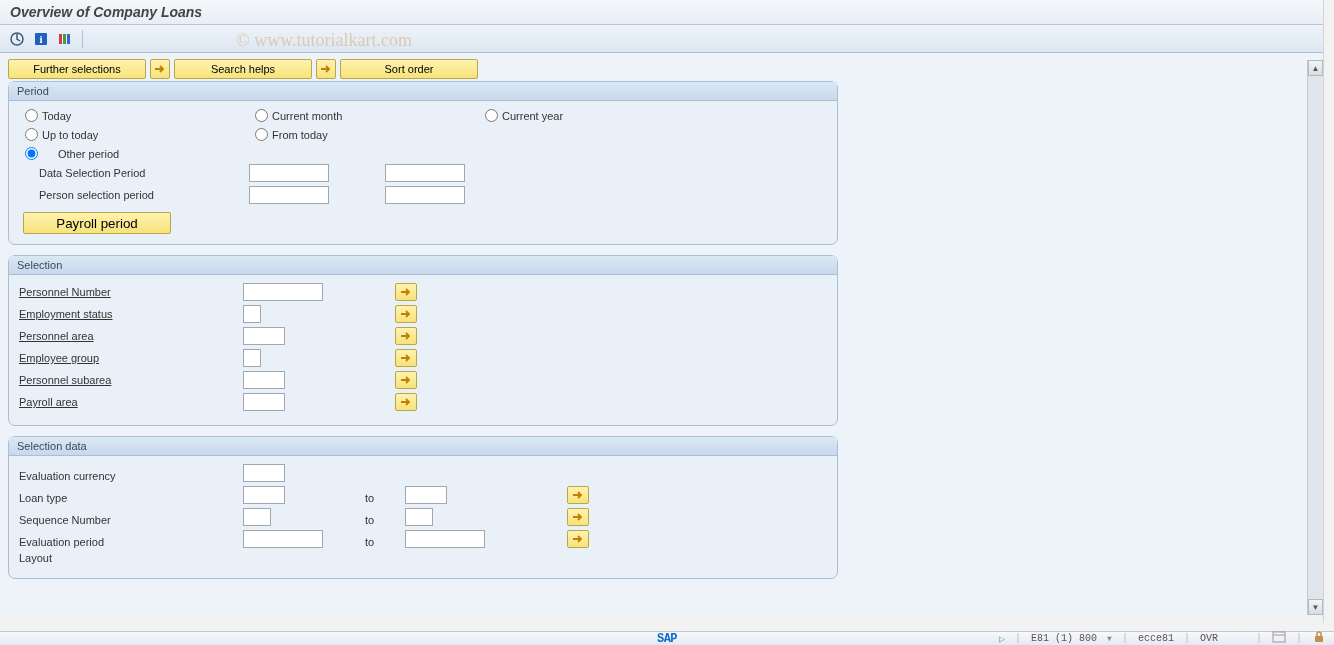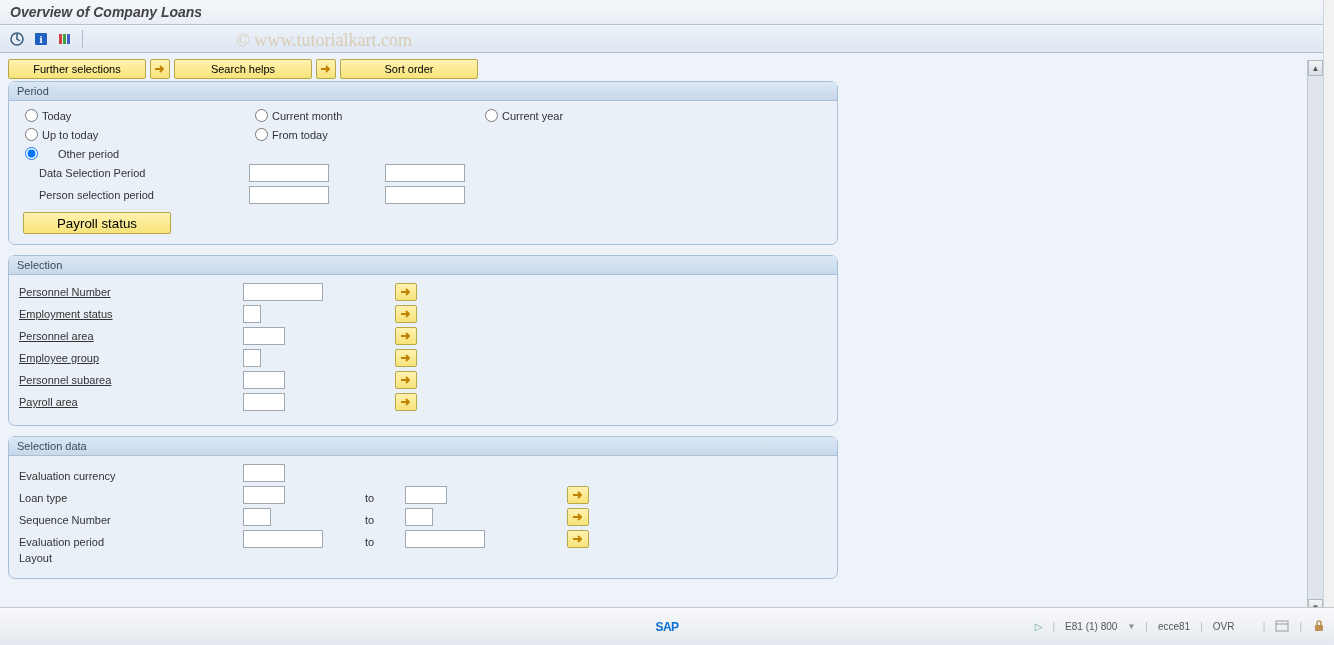--- a/index.html
+++ b/index.html
@@ -180,30 +180,31 @@
     display:flex;align-items:center;justify-content:center;
     font-size:8px;color:#555;
     cursor:pointer;
   }
   .scroll-track { flex: 1; }
   .status-bar {
     position: absolute;
     bottom: 0;
     left: 0;
     right: 0;
-    height: 38px;
+    height: 14px;
     background: linear-gradient(#f8f9fb, #e5e9ef);
     border-top: 1px solid #c0c8d0;
     display: flex;
     align-items: center;
     justify-content: space-between;
     padding: 0 8px;
     gap: 10px;
     font-size: 10px;
     color: #555;
+    font-family: Liberation Mono, monospace;
   }
   .status-sep { color: #bbb; }
   .sap-logo {
     position: absolute;
     left: 50%;
     transform: translateX(-50%);
     font-weight: bold;
     color: #7a95b0;
     font-size: 12px;
     letter-spacing: -0.5px;
@@ -307,21 +308,21 @@
         <input class="input input-sm" style="">
         <span class="to-label">To</span>
         <input class="input input-sm" style="">
       </div>
       <div class="field-row">
         <span class="field-label">Person selection period</span>
         <input class="input input-sm" style="">
         <span class="to-label">To</span>
         <input class="input input-sm" style="">
       </div>
-      <button class="payroll-btn">Payroll status</button>
+      <button class="payroll-btn">Payroll period</button>
     </div>
   </div>
 
   <div class="group">
     <div class="group-title">Selection</div>
     <div class="group-body" id="selection-body">
           <div class="sel-row">
             <span class="lbl">Personnel Number</span>
             <input class="input in1" style="width: 80px;">
             <span class="multi-btn" style="margin-left:64px">

